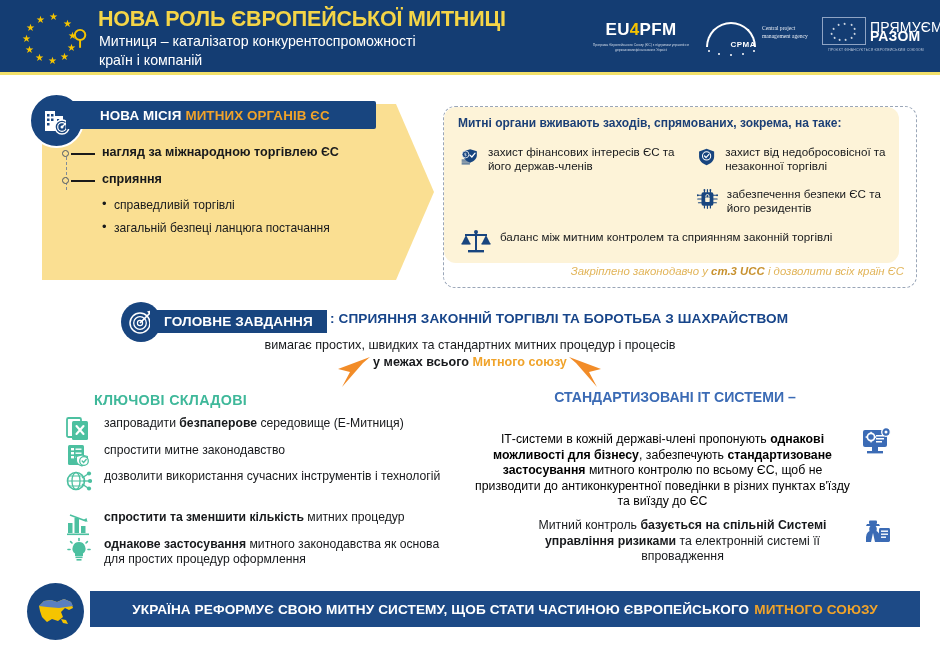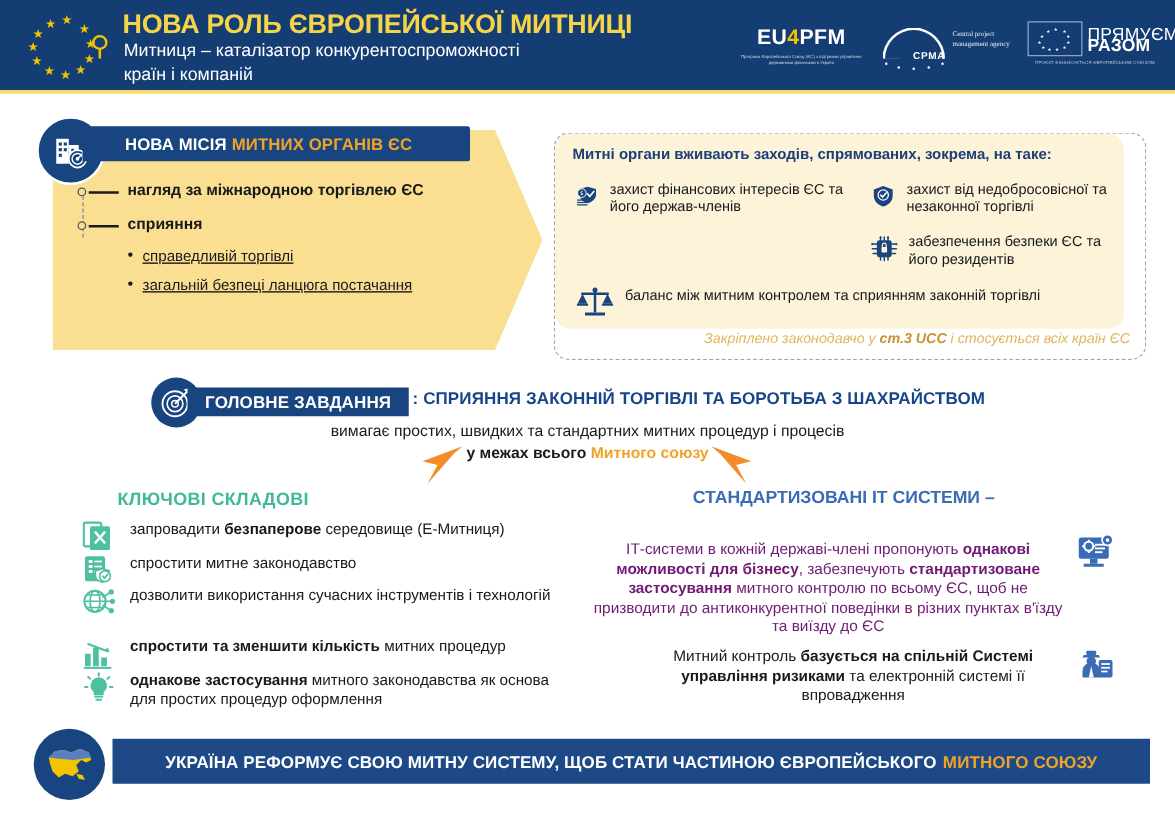--- a/index.html
+++ b/index.html
@@ -116,21 +116,21 @@
     position: absolute; left: -4px; top: 6px; width: 7px; height: 7px;
     border: 1.5px solid #4b5666; border-radius: 50%; background: #fadf92;
   }
   .tl-line {
     position: absolute; left: 5px; top: 9px; width: 24px; height: 2px; background: #1a1a1a;
   }
   .tl-label {
     position: absolute; left: 36px; top: 1px;
     font-size: 12.6px; font-weight: bold; color: #17191c;
   }
-  .sub-bullets { margin-left: 36px; margin-top: 2px; text-decoration: underline; }
+  .sub-bullets { margin-left: 36px; margin-top: 2px; }
   .sub-bullet {
     position: relative; padding-left: 12px; margin-bottom: 8px;
     font-size: 12.1px; line-height: 14.6px; color: #17191c;
   }
   .sub-bullet::before {
     content: "•"; position: absolute; left: 0; top: -1px; font-size: 13px; color: #17191c;
   }
 
   
   .measures-wrap {
@@ -210,21 +210,21 @@
   .k4 { left: 14px; top: 118px; }
   .k5 { left: 14px; top: 145px; }
 
   .col-right { position: absolute; left: 470px; top: 388px; width: 450px; }
   .col-right h3 {
     position: absolute; left: 0; top: 0; width: 410px; text-align: center;
     font-size: 14.1px; font-weight: bold; color: #3b6bb5; line-height: 18px;
   }
   .it-p1 {
     position: absolute; left: 0px; top: 44px; width: 385px; text-align: center;
-    font-size: 12.3px; line-height: 15.6px; color: #701a75;
+    font-size: 12.3px; line-height: 15.6px; color: #000000;
   }
   .it-p2 {
     position: absolute; left: 40px; top: 130px; width: 345px; text-align: center;
     font-size: 12.3px; line-height: 15.6px; color: #17191c;
   }
   .it-icon1 { position: absolute; left: 392px; top: 40px; }
   .it-icon2 { position: absolute; left: 392px; top: 128px; }
 
   
   .footer-bar {
@@ -413,21 +413,21 @@
       <circle cx="15" cy="3" r="2" fill="#18457f"></circle>
       <path d="M1 14 L5 6 L9 14 Z" fill="#18457f"></path>
       <path d="M21 14 L25 6 L29 14 Z" fill="#18457f"></path>
       <rect x="0.5" y="14" width="9" height="1.6" fill="#18457f"></rect>
       <rect x="20.5" y="14" width="9" height="1.6" fill="#18457f"></rect>
     </svg>
     <span class="mtext">баланс між митним контролем та сприянням законній торгівлі</span>
   </div>
 
   <div class="measures-note">
-    <span>Закріплено законодавчо у </span><b>ст.3 UCC</b><span> і стосується всіх країн ЄС</span>
+    <span>Закріплено законодавчо у </span><b>ст.3 UCC</b><span> і дозволити всіх країн ЄС</span>
   </div>
 </div>
 
 <div class="task-badge">
   <svg width="26" height="26" viewBox="0 0 26 26">
     <circle cx="12" cy="14" r="10" fill="none" stroke="#fff" stroke-width="1.5"></circle>
     <circle cx="12" cy="14" r="6.3" fill="none" stroke="#fff" stroke-width="1.3"></circle>
     <circle cx="12" cy="14" r="2.6" fill="none" stroke="#fff" stroke-width="1.2"></circle>
     <path d="M12 14 L22 4" stroke="#fff" stroke-width="1.7"></path>
     <path d="M19 2.5 l4.5 -1.2 -1.2 4.5 z" fill="#fff"></path>

